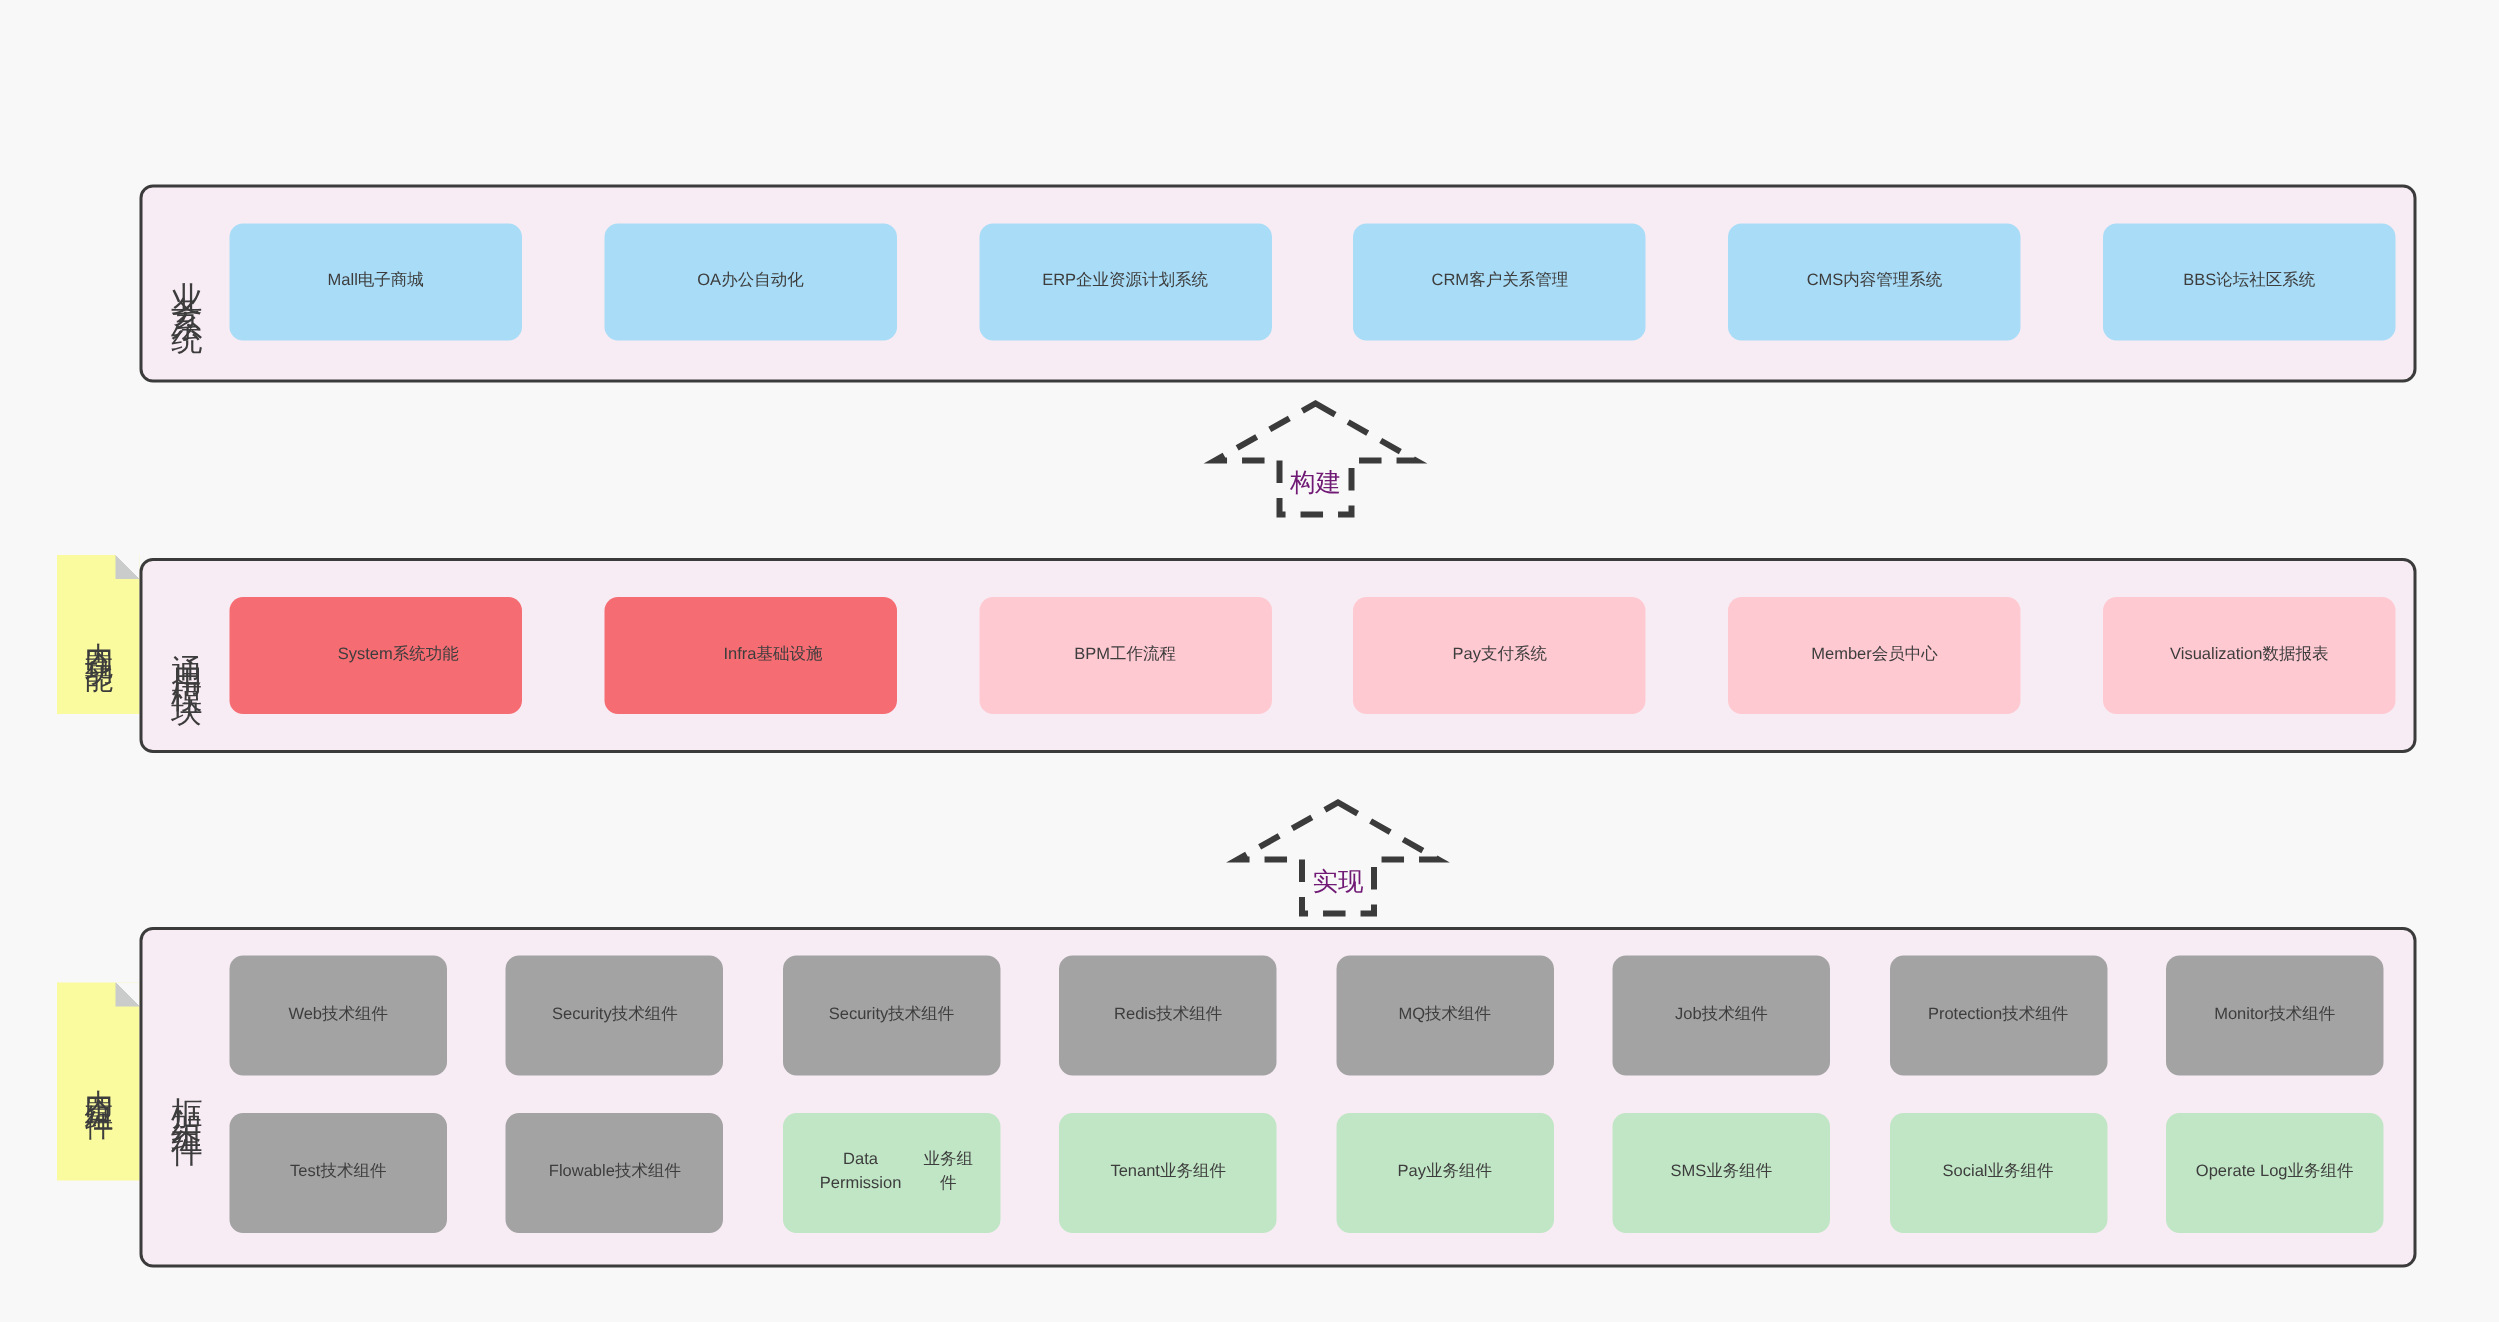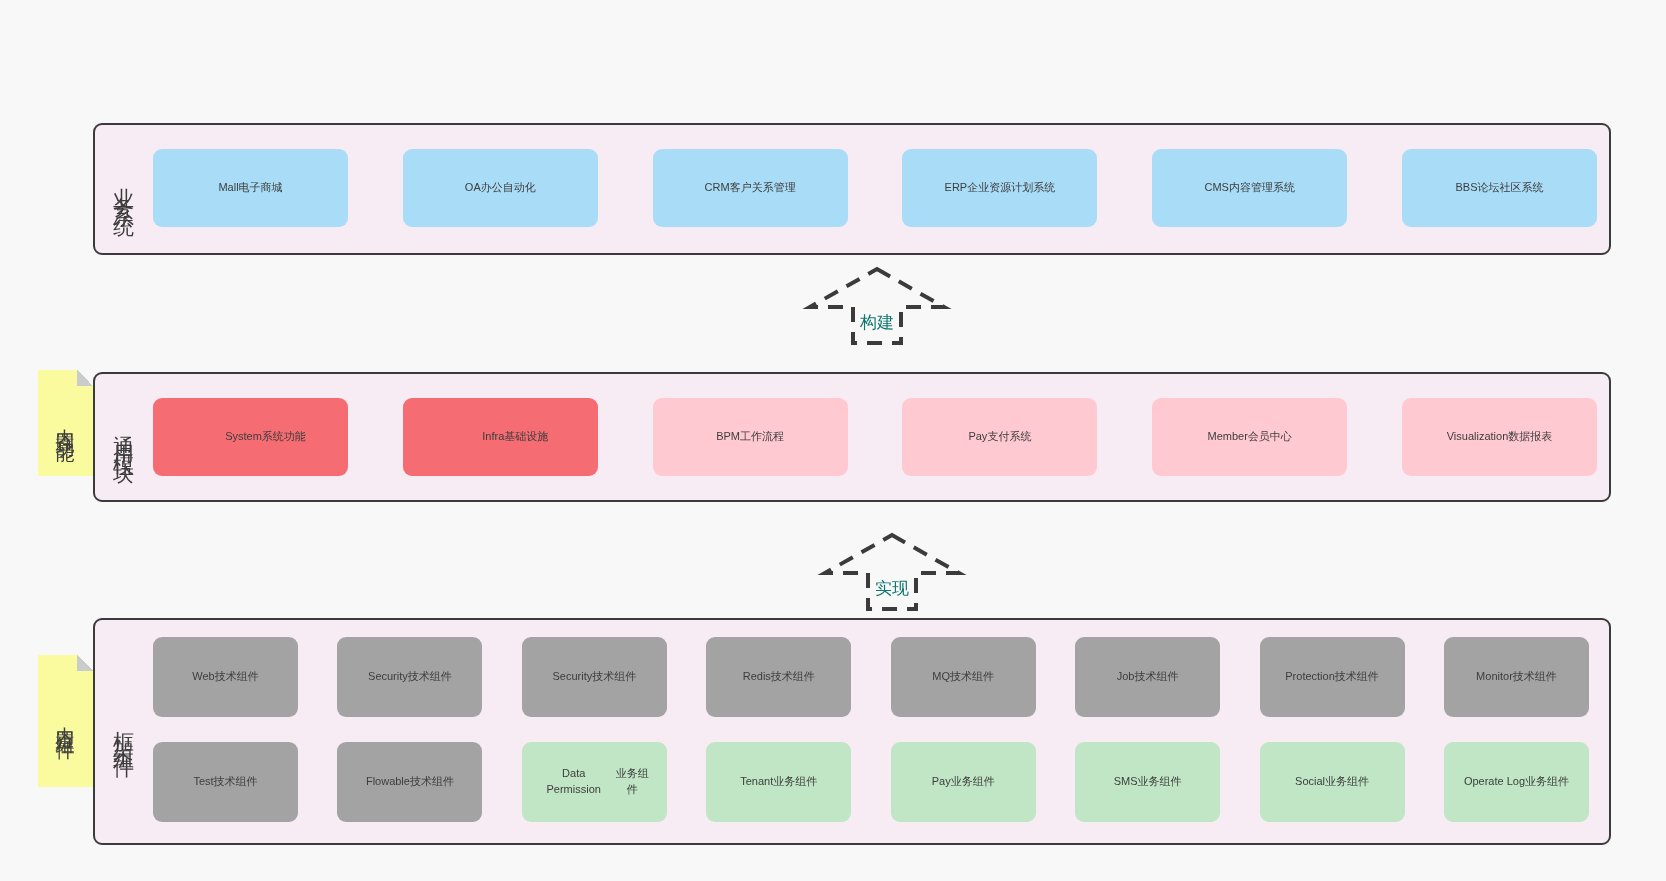--- a/index.html
+++ b/index.html
@@ -85,47 +85,47 @@
 
   
   .arrow { position:absolute; width:150px; height:80px; z-index:0; }
   #arrow-build     { left:802px; top:266px; }
   #arrow-implement { left:817px; top:532px; }
   .arrow svg { width:100%; height:100%; display:block; }
   .arrow-label {
     position:absolute; left:50%; top:56px;
     transform:translate(-50%,-50%);
     background:#f8f8f8; padding:0 4px;
-    font-size:17px; color:#0f766e; white-space:nowrap;
+    font-size:17px; color:#701a75; white-space:nowrap;
   }
 </style>
 </head>
 <body>
 
 <div class="layer" id="layer-business">
   <div class="layer-label">
     <span>业务系统</span>
   </div>
   <div class="layer-content">
     <div class="box-row row-6">
       <div class="box c-blue">
         <div>Mall</div>
         <div>电子商城</div>
       </div>
       <div class="box c-blue">
         <div>OA</div>
         <div>办公自动化</div>
       </div>
       <div class="box c-blue">
+        <div>ERP</div>
+        <div>企业资源计划系统</div>
+      </div>
+      <div class="box c-blue">
         <div>CRM</div>
         <div>客户关系管理</div>
-      </div>
-      <div class="box c-blue">
-        <div>ERP</div>
-        <div>企业资源计划系统</div>
       </div>
       <div class="box c-blue">
         <div>CMS</div>
         <div>内容管理系统</div>
       </div>
       <div class="box c-blue">
         <div>BBS</div>
         <div>论坛社区系统</div>
       </div>
     </div>

